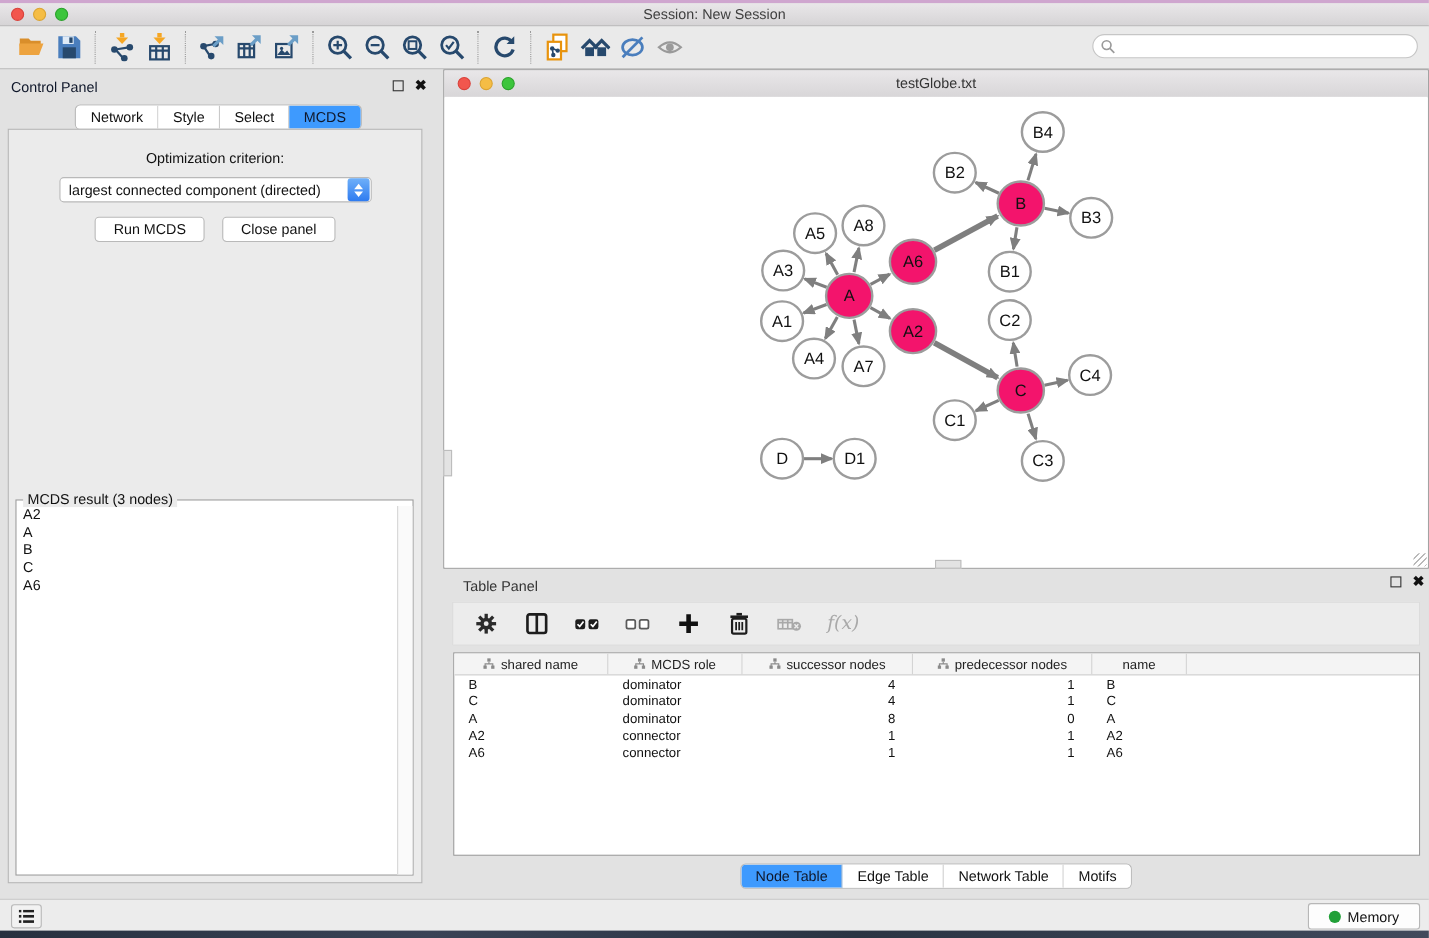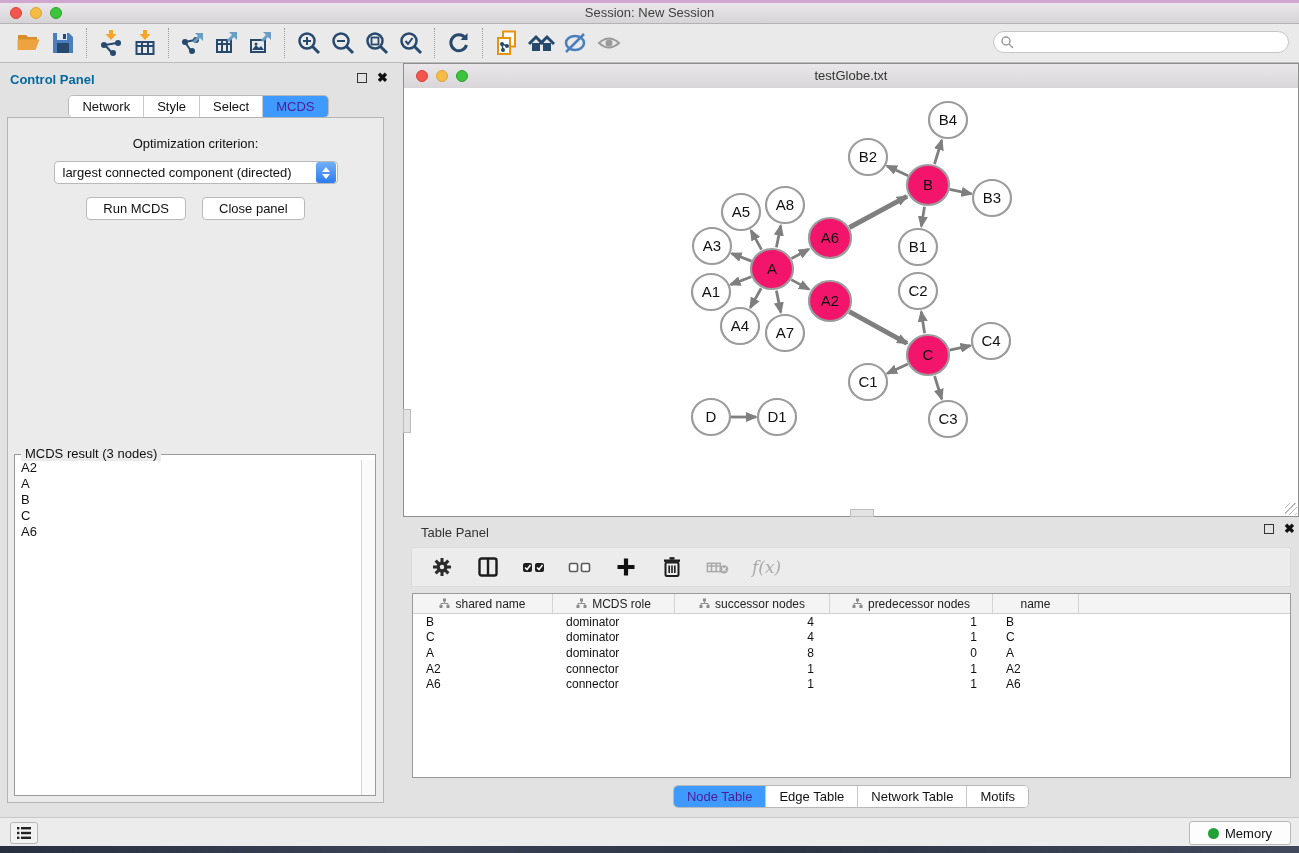--- a/index.html
+++ b/index.html
@@ -26,29 +26,29 @@
   .toolbar{position:absolute;top:24px;left:0;right:0;height:39px;background:#eaeaea;
     border-bottom:1px solid #bcbcbc;display:flex;align-items:center;padding-left:12px;box-sizing:border-box;}
   .tbtn{width:34px;height:30px;display:flex;align-items:center;justify-content:center;cursor:default;}
   .tsep{width:1px;height:30px;margin:0 6px;border-left:1px dotted #9a9a9a;}
   .search-wrap{position:absolute;right:10px;top:7px;width:296px;height:22px;background:#fff;
     border:1px solid #c6c6c6;border-radius:12px;display:flex;align-items:center;padding-left:6px;box-sizing:border-box;}
   .search-wrap input{border:none;outline:none;flex:1;font-size:12px;font-family:"Liberation Sans",sans-serif;background:transparent;}
   
   .control-panel{position:absolute;left:5px;top:68px;width:387px;height:737px;}
   .cp-header{position:relative;height:24px;}
-  .cp-header .cp-title{position:absolute;left:5px;top:4px;color:#0369a1;font-weight:bold;}
+  .cp-header .cp-title{position:absolute;left:5px;top:4px;color:#0f172a;}
   .panel-btns{position:absolute;right:4px;top:5px;display:flex;gap:10px;align-items:center;}
   .float-btn{width:10px;height:10px;border:1.5px solid #333;box-sizing:border-box;}
   .close-btn{font-weight:bold;color:#111;font-size:13px;line-height:10px;}
   .cp-tabs{position:absolute;top:27px;left:0;width:100%;display:flex;justify-content:center;}
   .tabgroup{display:flex;border:1px solid #b9b9b9;border-radius:5px;overflow:hidden;background:#fff;}
   .tabgroup .tab{padding:3px 13px;font-size:13px;background:#fff;color:#111;border-right:1px solid #c9c9c9;}
   .tabgroup .tab:last-child{border-right:none;}
-  .tabgroup .tab.active{background:#3e9afe;color:#4c1d95;}
+  .tabgroup .tab.active{background:#3e9afe;color:#0f172a;}
   .cp-body{position:absolute;top:49px;left:2px;width:377px;height:686px;
     background:#ebebeb;border:1px solid #b5b5b5;box-sizing:border-box;}
   .opt-label{margin-top:18px;text-align:center;color:#111;}
   .selectbox{position:relative;margin:10px auto 0 auto;width:284px;height:23px;background:#fff;
     border:1px solid #b9b9b9;border-radius:4px;box-sizing:border-box;display:flex;align-items:center;}
   .selectbox .sel-text{flex:1;padding-left:8px;font-size:13px;color:#111;white-space:nowrap;overflow:hidden;}
   .sel-stepper{width:20px;height:21px;border-radius:3px;background:linear-gradient(#6fb0f9,#2e7bf0);
     display:flex;flex-direction:column;align-items:center;justify-content:center;gap:2px;margin-right:1px;}
   .sel-stepper .tri{width:0;height:0;border-left:4px solid transparent;border-right:4px solid transparent;}
   .tri.up{border-bottom:5px solid #fff;}

